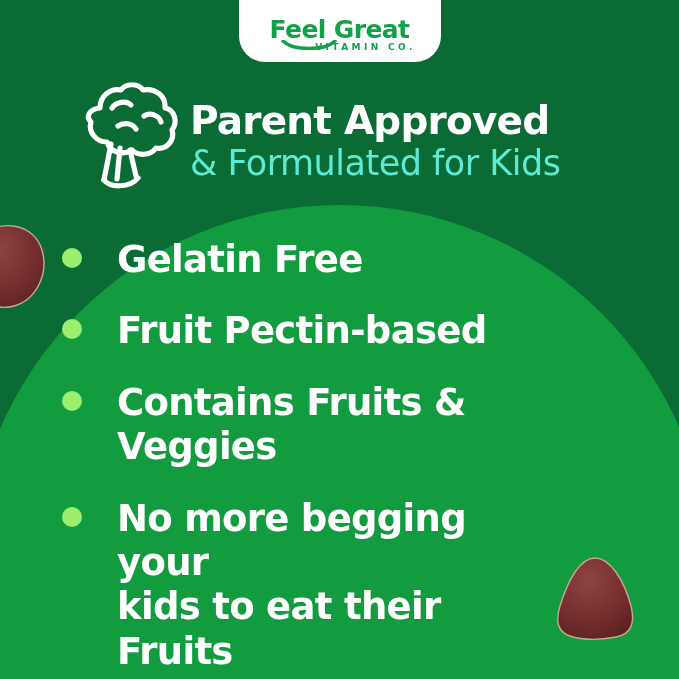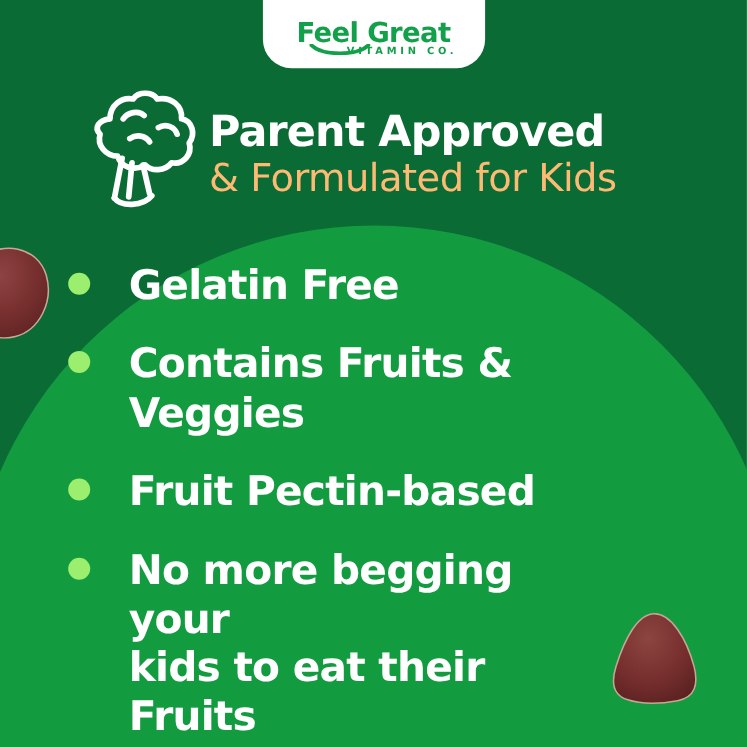--- a/index.html
+++ b/index.html
@@ -102,21 +102,21 @@
   .headline {
     font-size: 39px;
     font-weight: bold;
     color: #ffffff;
     letter-spacing: -0.8px;
     line-height: 1.06;
     font-family: "DejaVu Sans", sans-serif;
   }
   .subheadline {
     font-size: 35px;
-    color: #fdba74;
+    color: #5eead4;
     letter-spacing: -0.5px;
     line-height: 1.12;
     margin-top: 3px;
     font-family: "DejaVu Sans", sans-serif;
   }
 
   
   .bullet-list {
     position: absolute;
     left: 0;
@@ -230,25 +230,25 @@
     </div>
   </div>
 
   <ul class="bullet-list">
     <li class="bullet-item">
       <span class="bullet-dot"></span>
       <span class="bullet-text">Gelatin Free</span>
     </li>
     <li class="bullet-item">
       <span class="bullet-dot"></span>
+      <span class="bullet-text">Fruit Pectin-based</span>
+    </li>
+    <li class="bullet-item">
+      <span class="bullet-dot"></span>
       <span class="bullet-text">Contains Fruits &amp; Veggies</span>
-    </li>
-    <li class="bullet-item">
-      <span class="bullet-dot"></span>
-      <span class="bullet-text">Fruit Pectin-based</span>
     </li>
     <li class="bullet-item">
       <span class="bullet-dot"></span>
       <span class="bullet-text">No more begging your
 kids to eat their Fruits
 &amp; Veggies</span>
     </li>
   </ul>
 
 </div>

